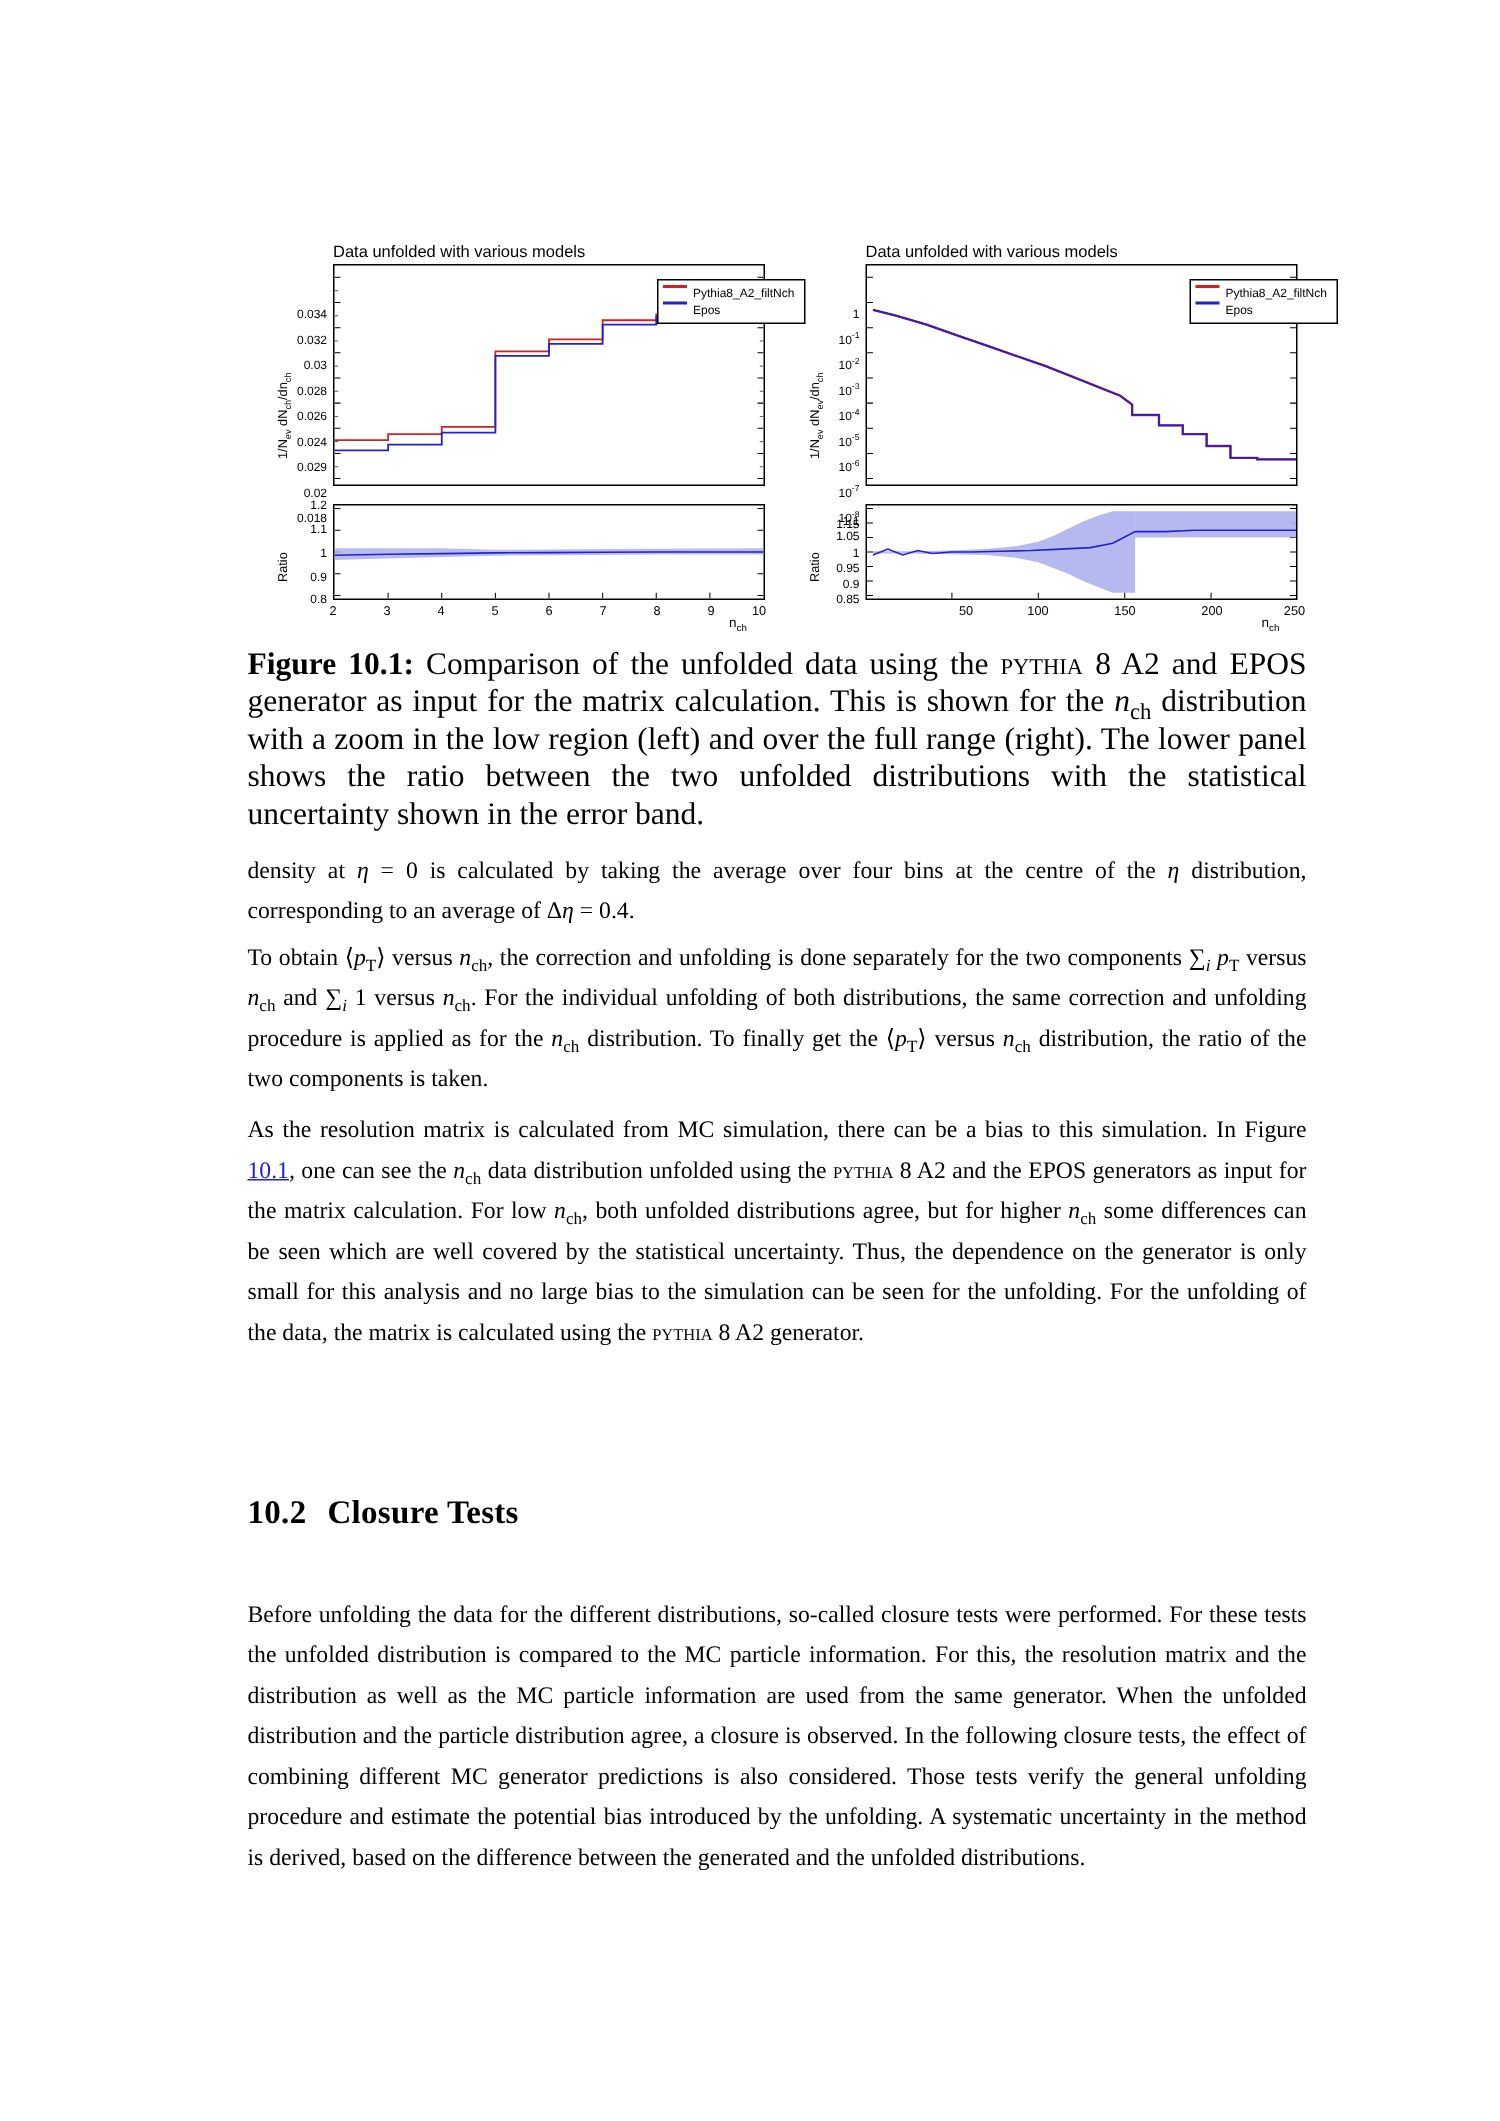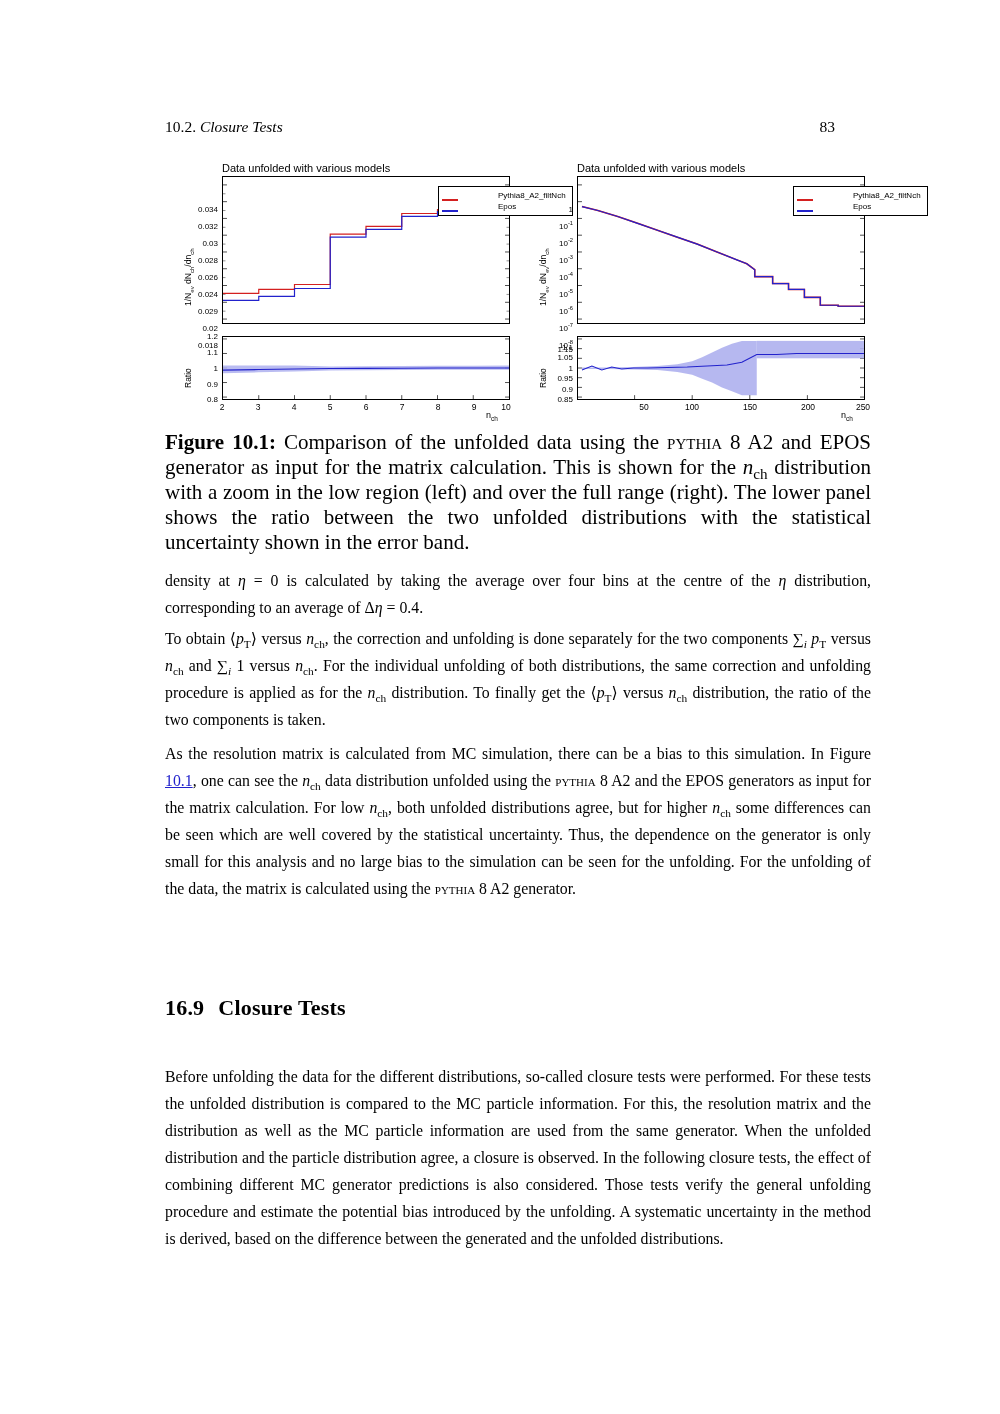--- a/index.html
+++ b/index.html
@@ -132,23 +132,22 @@
     position: absolute;
     border: 1px solid #000;
     background: #fff;
     font-family: "Liberation Sans", sans-serif;
     font-size: 8px;
     padding: 3px 6px 3px 3px;
     line-height: 11px;
   }
   .legend .row {
     display: flex;
-    align-items: flex-end;
+    align-items: flex-start;
     white-space: nowrap;
-    gap: 36px;
   }
   .legend .swatch {
     display: inline-block;
     width: 16px;
     height: 2px;
     margin-right: 4px;
   }
   
   .caption {
     position: absolute;
@@ -186,27 +185,20 @@
   .link { color: #2222cc; }
   sub { font-size: 0.72em; line-height: 0; }
   sup { font-size: 0.72em; line-height: 0; }
   i { font-style: italic; }
 </style>
 </head>
 <body>
 
 <div class="page">
 
-  <div class="runhead">
-    <div>
-      <span class="secnum">10.2.</span>
-      <span class="sec">Closure Tests</span>
-    </div>
-    <div class="pageno">83</div>
-  </div>
 
   <div class="figure">
 
     <div class="panel left">
       <div class="panel-title">Data unfolded with various models</div>
 
       <div class="ylab main">
         1/N<sub>ev</sub> dN<sub>ch</sub>/dn<sub>ch</sub>
       </div>
 
@@ -451,18 +443,18 @@
 
   <div class="para p2">
     To obtain ⟨<i>p</i><sub>T</sub>⟩ versus <i>n</i><sub>ch</sub>, the correction and unfolding is done separately for the two components ∑<sub><i>i</i></sub> <i>p</i><sub>T</sub> versus <i>n</i><sub>ch</sub> and ∑<sub><i>i</i></sub> 1 versus <i>n</i><sub>ch</sub>. For the individual unfolding of both distributions, the same correction and unfolding procedure is applied as for the <i>n</i><sub>ch</sub> distribution. To finally get the ⟨<i>p</i><sub>T</sub>⟩ versus <i>n</i><sub>ch</sub> distribution, the ratio of the two components is taken.
   </div>
 
   <div class="para p3">
     As the resolution matrix is calculated from MC simulation, there can be a bias to this simulation. In Figure <a class="link" href="#">10.1</a>, one can see the <i>n</i><sub>ch</sub> data distribution unfolded using the <span class="sc">pythia</span> 8 A2 and the EPOS generators as input for the matrix calculation. For low <i>n</i><sub>ch</sub>, both unfolded distributions agree, but for higher <i>n</i><sub>ch</sub> some differences can be seen which are well covered by the statistical uncertainty. Thus, the dependence on the generator is only small for this analysis and no large bias to the simulation can be seen for the unfolding. For the unfolding of the data, the matrix is calculated using the <span class="sc">pythia</span> 8 A2 generator.
   </div>
 
   <div class="heading">
-    <span class="num">16.9</span><span>Closure Tests</span>
+    <span class="num">10.2</span><span>Closure Tests</span>
   </div>
 
   <div class="para p4">Before unfolding the data for the different distributions, so-called closure tests were performed. For these tests the unfolded distribution is compared to the MC particle information. For this, the resolution matrix and the distribution as well as the MC particle information are used from the same generator. When the unfolded distribution and the particle distribution agree, a closure is observed. In the following closure tests, the effect of combining different MC generator predictions is also considered. Those tests verify the general unfolding procedure and estimate the potential bias introduced by the unfolding. A systematic uncertainty in the method is derived, based on the difference between the generated and the unfolded distributions.</div>
 
 </div>
 
 </body></html>

